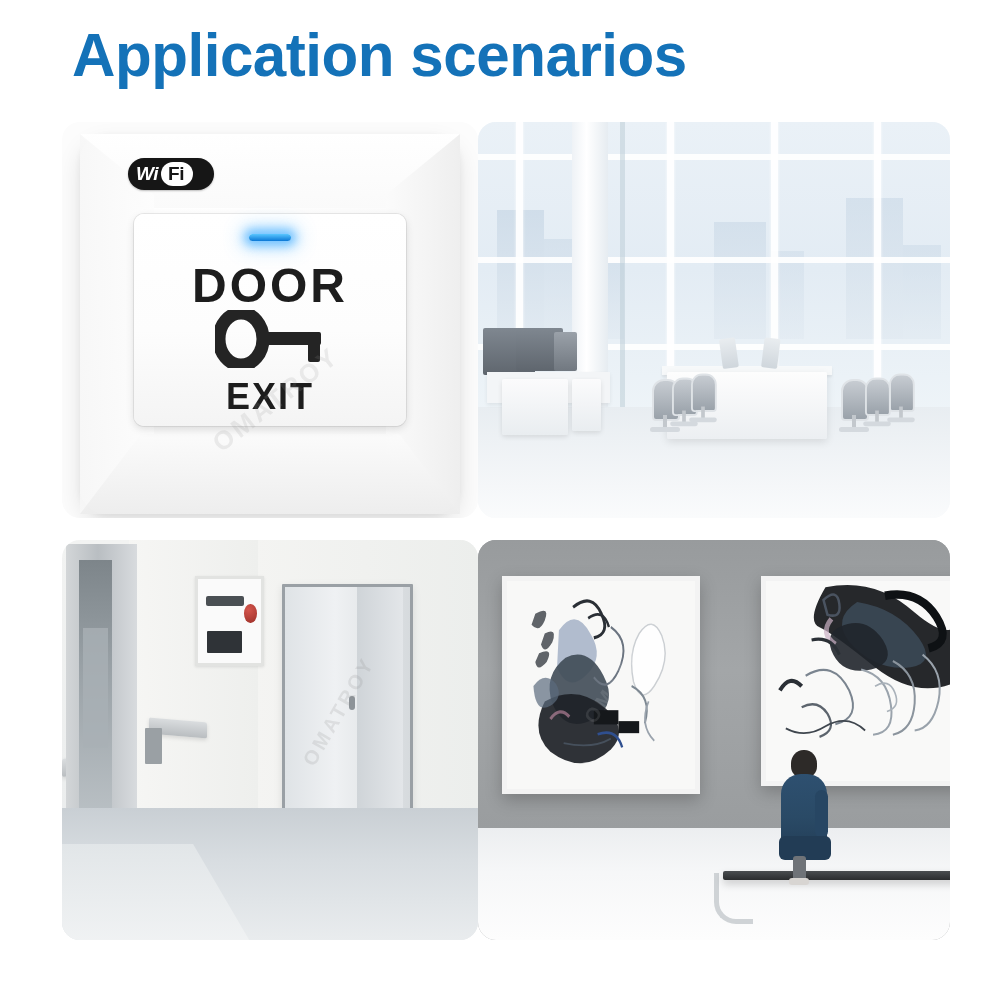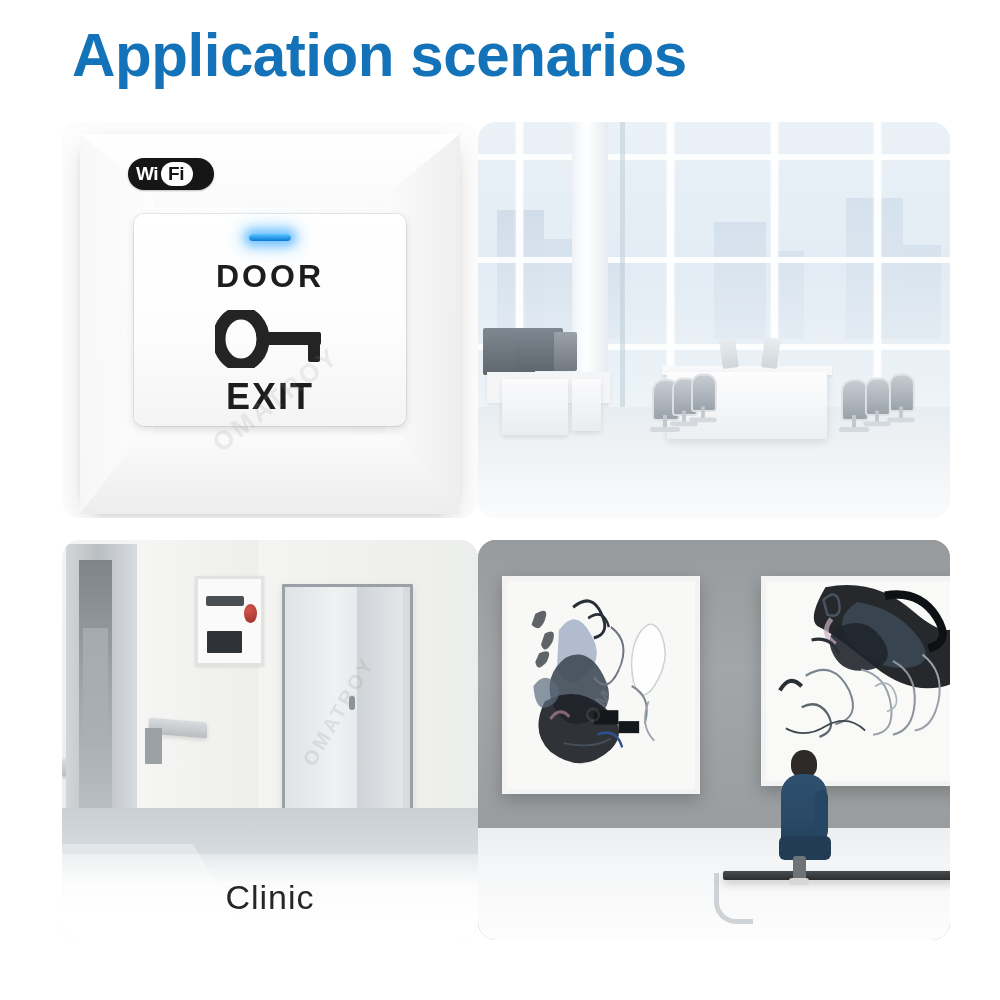--- a/index.html
+++ b/index.html
@@ -109,38 +109,38 @@
     position:absolute;left:50%;top:20px;transform:translateX(-50%);
     width:42px;height:7px;border-radius:4px;
     background:linear-gradient(to bottom,#59c6ff,#0b78d6);
     box-shadow:0 0 10px 5px rgba(40,160,255,0.55),0 0 18px 9px rgba(70,180,255,0.28);
   }
   .lbl-door,.lbl-exit{
     position:absolute;left:0;right:0;text-align:center;
     font-weight:bold;color:#1d1d1d;
     font-family:"Liberation Serif", serif;
   }
-  .lbl-door{top:44px;font-size:32px;letter-spacing:3px;
+  .lbl-door{top:44px;font-size:48px;letter-spacing:3px;
     font-family:"Liberation Sans", sans-serif;}
   .lbl-exit{bottom:8px;font-size:36px;letter-spacing:2px;
     font-family:"Liberation Sans", sans-serif;}
   .key-ico{position:absolute;left:50%;top:96px;transform:translateX(-50%);}
 
   
   .wifi{
     position:absolute;left:48px;top:24px;
     width:86px;height:32px;border-radius:16px;
     background:#161616;
     display:flex;align-items:center;
     box-shadow:0 1px 2px rgba(0,0,0,.25);
     overflow:hidden;
   }
   .wifi .wi{
     color:#ffffff;font-size:19px;font-weight:bold;
-    padding-left:8px;letter-spacing:-0.5px;
+    padding-left:8px;letter-spacing:-0.5px;font-style:italic;
   }
   .wifi .fipill{
     margin-left:3px;
     background:#ffffff;color:#161616;
     font-size:19px;font-weight:bold;
     border-radius:14px;
     padding:2px 9px 3px 7px;
     letter-spacing:-0.5px;
     line-height:1;
   }
@@ -379,23 +379,20 @@
         <div class="cl-rail cl-rail2"></div>
 
         <div class="cl-doorframe"></div>
         <div class="cl-dooropen"></div>
         <div class="cl-inner"></div>
 
         <div class="cl-floor"></div>
         <div class="cl-fl2"></div>
         <div class="cl-wm">OMATROY</div>
 
-        <div class="caption cap-clinic">
-          <span>Clinic</span>
-        </div>
       </div>
     </div>
 
     <div class="panel p-exhibit">
       <div class="photo exh">
         <div class="ex-wall"></div>
         <div class="ex-floor"></div>
 
         <div class="frame f1">
           <div class="canvas">

